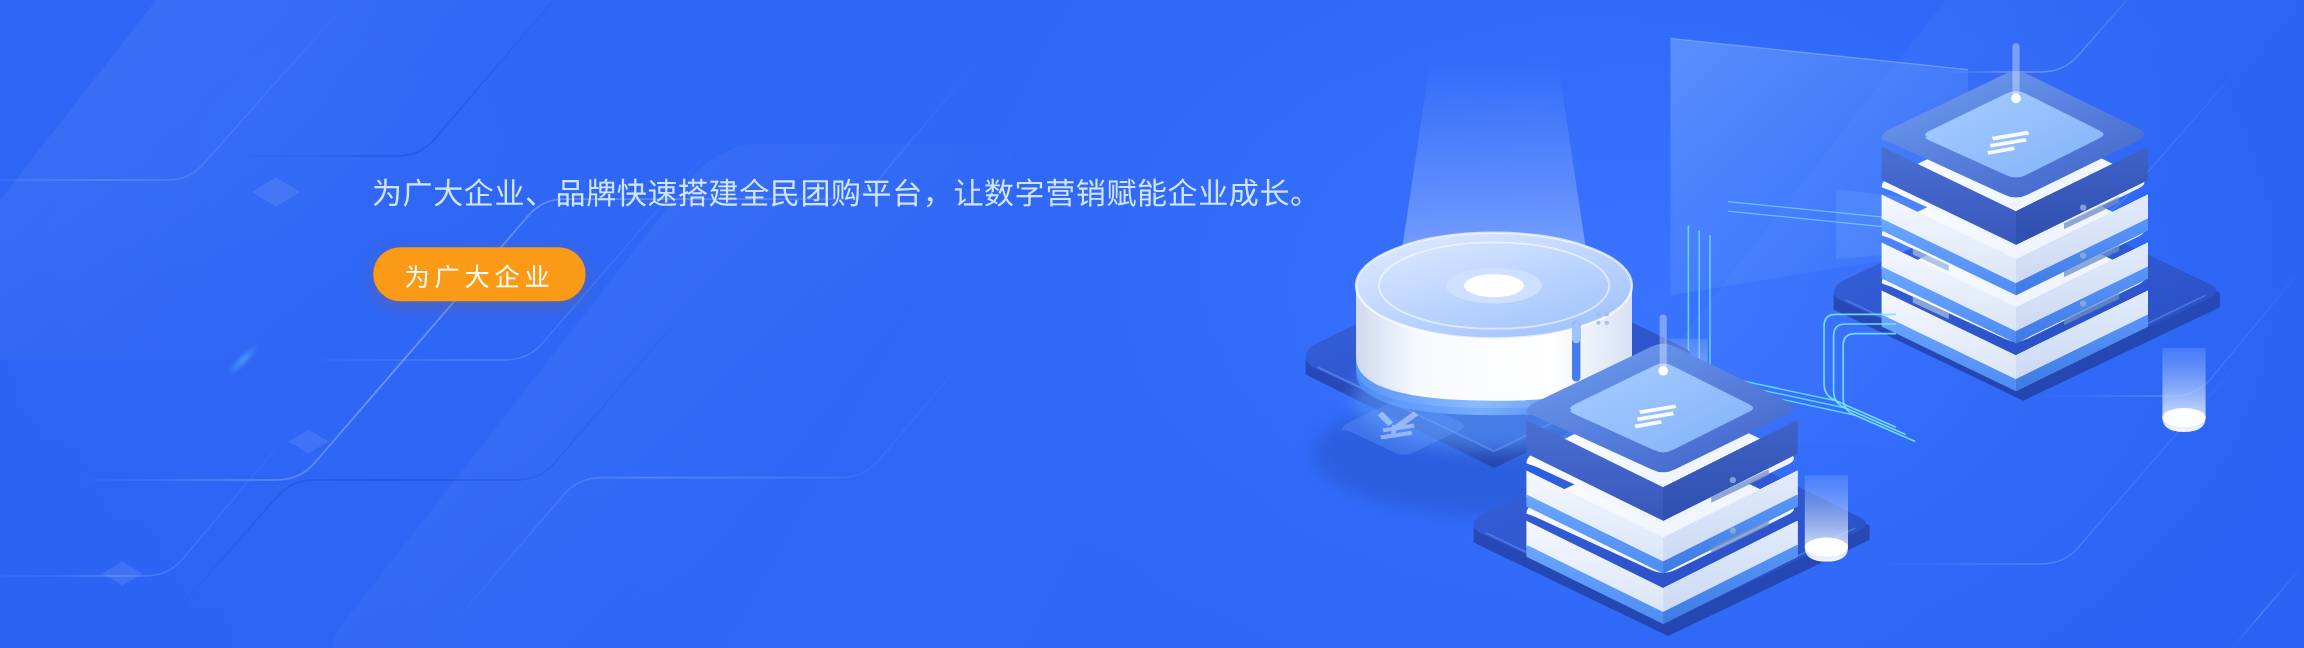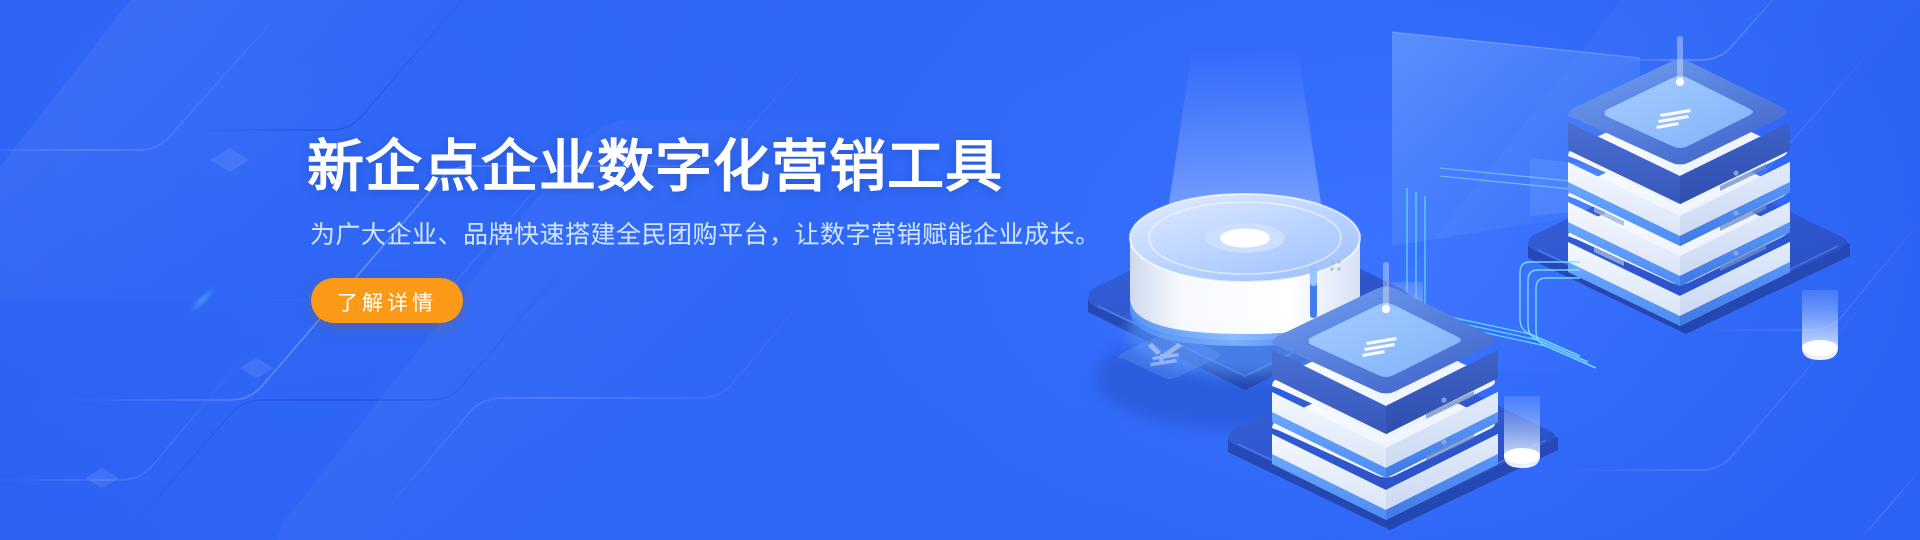--- a/index.html
+++ b/index.html
@@ -160,23 +160,22 @@
       <path d="M 85 478 l 17 -10 l 17 10 l -17 10 z"></path>
       <path d="M 1663 110 l 17 -10 l 17 10 l -17 10 z"></path>
     </g>
   </svg>
 
   <div class="glow-band gb1"></div>
   <div class="glow-band gb2"></div>
   <div class="glow-band gb3"></div>
 
   <div class="copy">
-    <h1 class="headline">新企点企业数字化营销工具</h1>
     <p class="subtitle">为广大企业、品牌快速搭建全民团购平台，让数字营销赋能企业成长。</p>
-    <button class="cta">了解详情</button>
+    <button class="cta">为广大企业</button>
   </div>
 
   <svg class="illustration" viewBox="0 0 860 530" aria-hidden="true">
     <defs>
 
       <linearGradient id="platTop" x1="0" y1="0" x2="0.6" y2="1">
         <stop offset="0%" stop-color="#3763de"></stop>
         <stop offset="100%" stop-color="#2a4fc4"></stop>
       </linearGradient>
       <linearGradient id="platSide" x1="0" y1="0" x2="0" y2="1">

